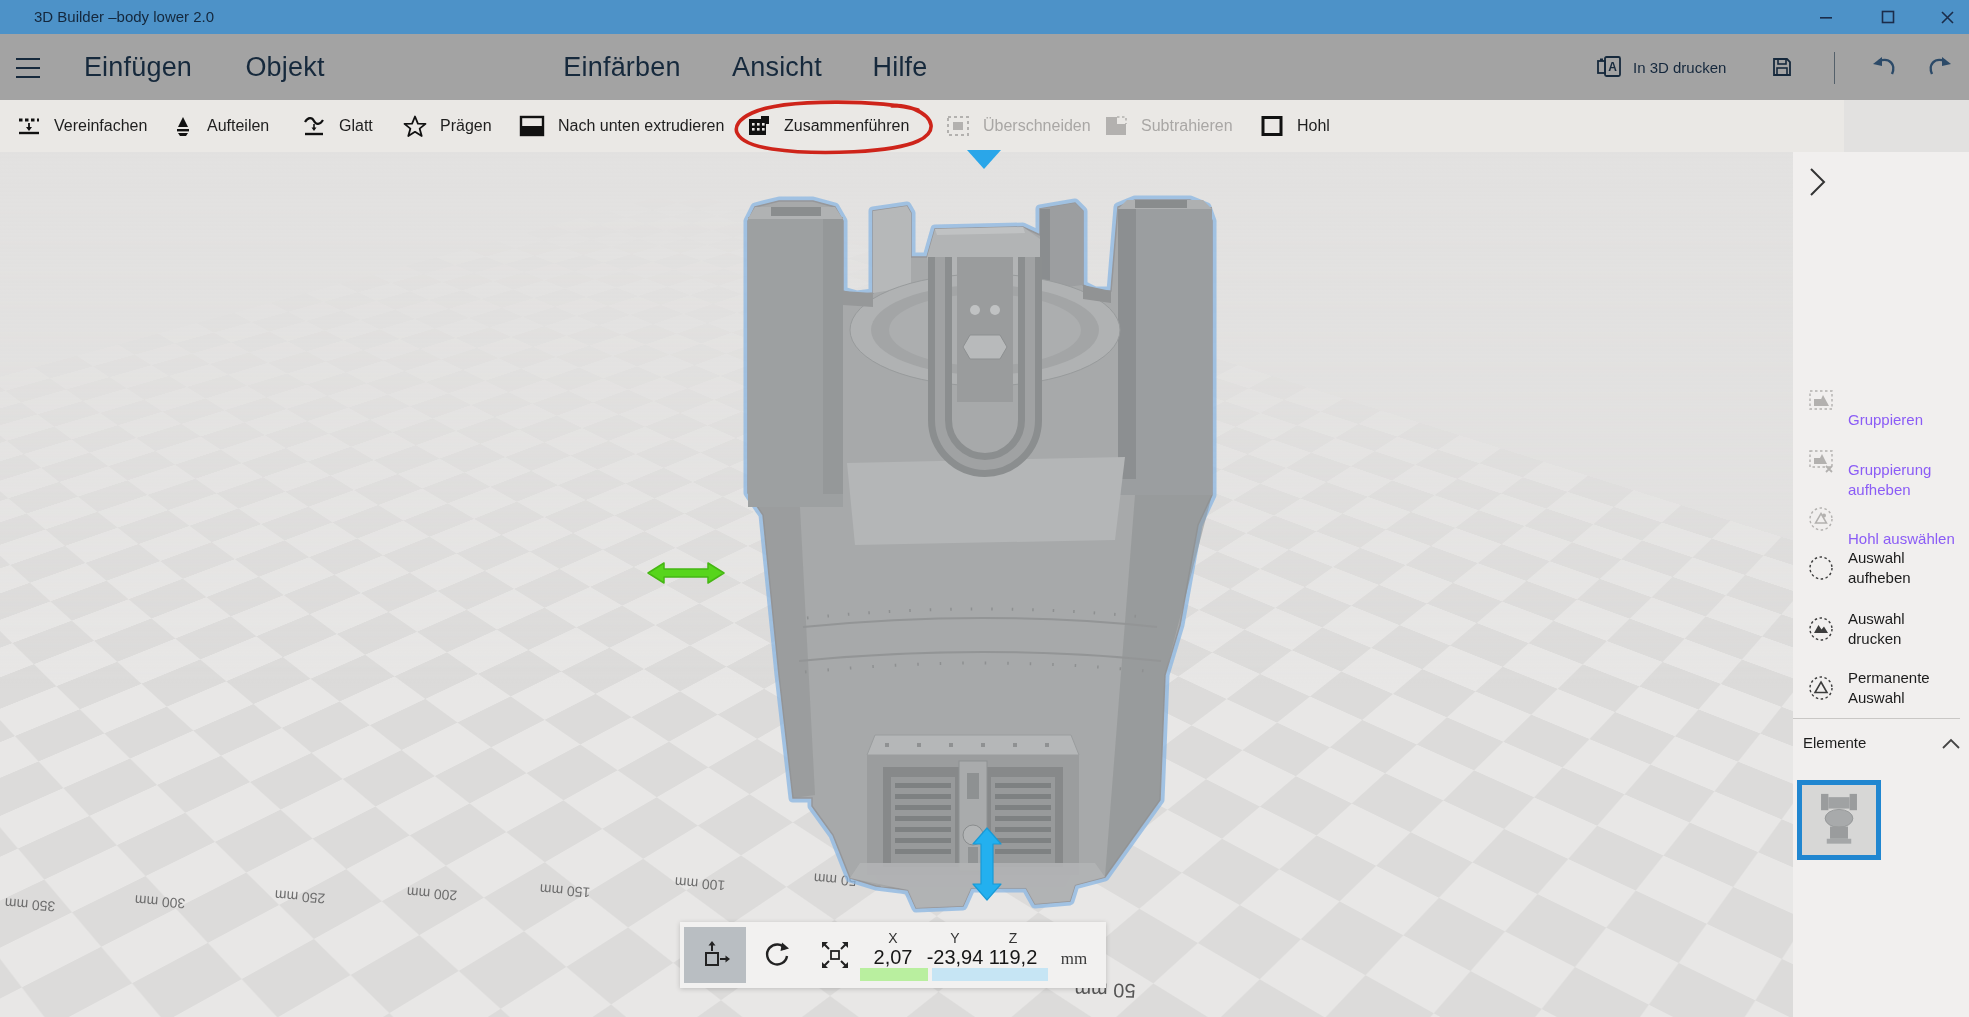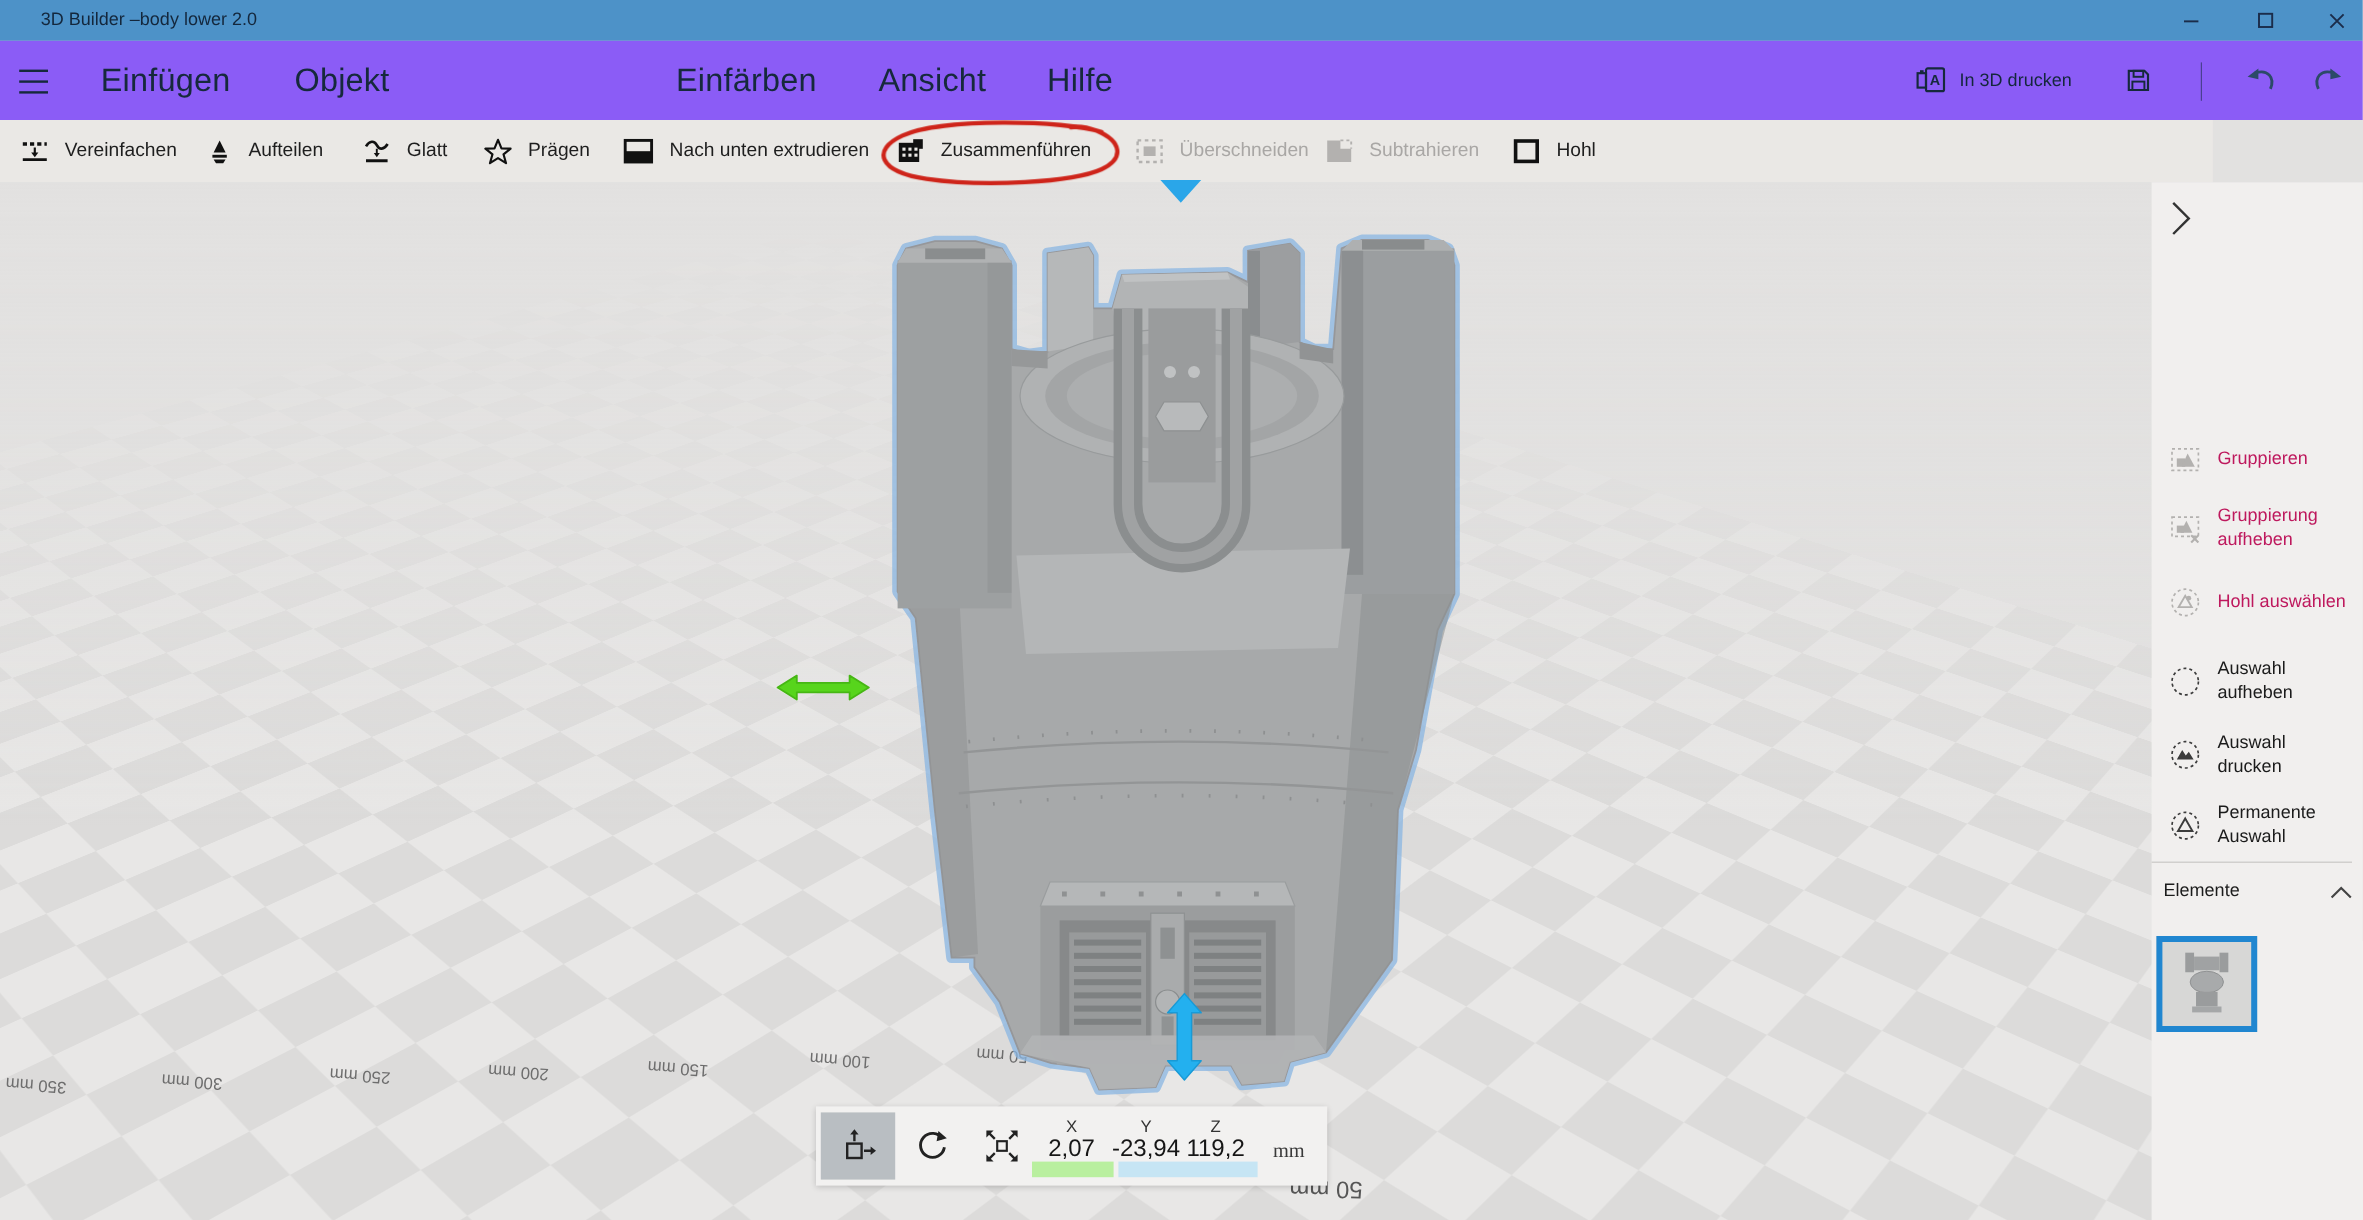--- a/index.html
+++ b/index.html
@@ -7,21 +7,21 @@
   body { font-family:"Liberation Sans", sans-serif; background:#e2e1e0; position:relative; }
 
   .app { position:absolute; inset:0; width:1969px; height:1017px; overflow:hidden; }
 
   
   .titlebar { position:absolute; left:0; top:0; width:1969px; height:34px; background:#4d92c8; }
   .title-text { position:absolute; left:34px; top:0; line-height:34px; font-size:15px; color:#14273c; }
   .win-btn { position:absolute; top:0; width:44px; height:34px; display:flex; align-items:center; justify-content:center; cursor:default; }
   .win-btn svg { display:block; }
 
-  .menubar { position:absolute; left:0; top:34px; width:1969px; height:66px; background:#8b5cf6; }
+  .menubar { position:absolute; left:0; top:34px; width:1969px; height:66px; background:#a3a3a3; }
   .hamburger { position:absolute; left:14px; top:23px; width:30px; height:22px; display:flex; flex-direction:column; justify-content:space-between; padding:1px 2px; }
   .hamburger span { display:block; width:24px; height:2px; background:#16293c; }
   .menu-item { position:absolute; top:0; height:66px; line-height:66px; transform:translateX(-50%);
                font-size:27px; font-weight:400; color:#16293c; letter-spacing:.2px; white-space:nowrap; }
   .menu-tab-active { position:absolute; left:355px; top:4px; width:182px; height:62px; background:#eae8e5;
                display:flex; align-items:center; justify-content:center; font-size:27px; color:#222; }
   .print-group { position:absolute; left:1595px; top:0; height:66px; display:flex; align-items:center; gap:10px; }
   .print-label { font-size:15px; color:#14273c; }
   .icon-btn { position:absolute; top:0; height:66px; display:flex; align-items:center; justify-content:center; width:44px; }
   .menusep { position:absolute; left:1834px; top:18px; width:1px; height:32px; background:rgba(20,41,60,.55); }
@@ -44,21 +44,21 @@
   .ruler-near { position:absolute; transform:translate(-50%,-50%) rotate(181deg); font-size:20px; color:#565656; white-space:nowrap; z-index:2; }
 
   .scene-model { position:absolute; left:735px; top:195px; width:485px; height:725px; z-index:3; }
   .gizmo { position:absolute; z-index:6; }
 
   
   .right-panel { position:absolute; left:1793px; top:152px; width:176px; height:865px; background:#f1efee; }
   .panel-chevron { position:absolute; left:14px; top:14px; width:22px; height:32px; }
   .side-item { position:absolute; left:15px; width:155px; display:flex; align-items:center; gap:14px; cursor:default; }
   .side-item .s-lbl { font-size:15px; line-height:20px; color:#1b1b1b; width:112px; }
-  .side-item.disabled .s-lbl { color:#be185d; }
+  .side-item.disabled .s-lbl { color:#8b5cf6;margin-top:40px; }
   .side-divider { position:absolute; left:0px; top:566px; width:167px; height:1px; background:#c9c7c5; }
   .elements-header { position:absolute; left:10px; top:582px; font-size:15px; color:#1c1c1c; }
   .elements-collapse { position:absolute; left:148px; top:586px; width:20px; height:12px; }
   .thumb-box { position:absolute; left:4px; top:628px; width:84px; height:80px; border:5px solid #2086d0; background:#d7d7d6; display:flex; align-items:center; justify-content:center; }
 
   
   .transform-bar { position:absolute; left:680px; top:922px; width:426px; height:66px; background:#f2f1f0;
                    box-shadow:0 1px 5px rgba(0,0,0,.18); z-index:10; }
   .tb-btn { position:absolute; top:5px; width:62px; height:56px; display:flex; align-items:center; justify-content:center; }
   .tb-btn.selected { background:#b9bec2; }

